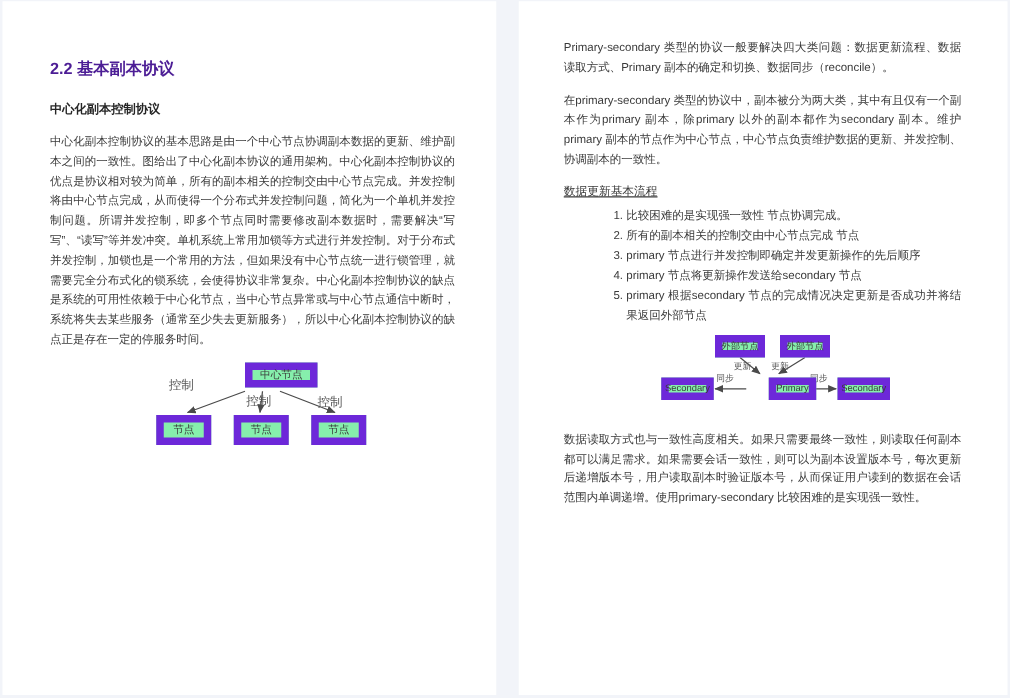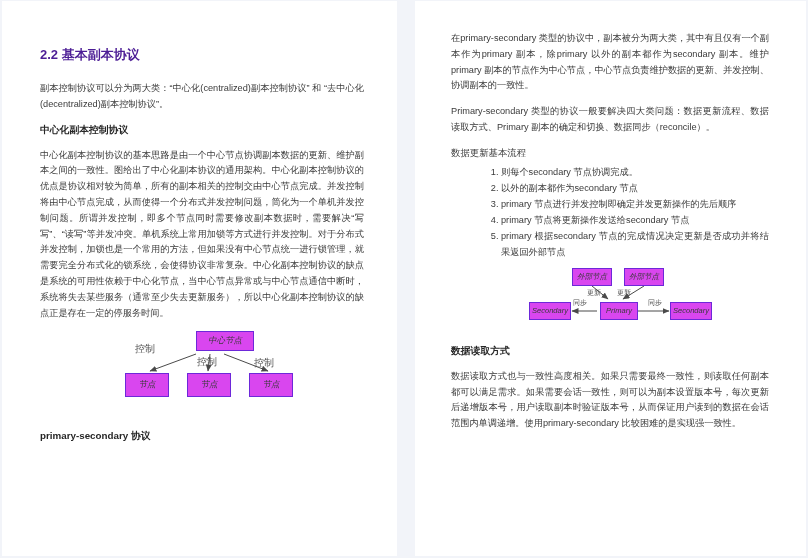--- a/index.html
+++ b/index.html
@@ -23,51 +23,51 @@
     font-size:9.2px;line-height:15.8px;color:#3a3a3a;
     text-align:justify;margin:0 0 10px 0;
   }
   h3.sub{
     font-size:9.8px;line-height:14px;color:#262626;font-weight:bold;
     margin:4px 0 11px 0;
   }
   .flow-title{
     font-size:9.4px;line-height:14px;color:#3a3a3a;font-weight:normal;
     margin:2px 0 4px 0;
+    text-decoration:underline;
   }
   ol.flow{
     margin:0 0 8px 0;padding:0 0 0 50px;
     font-size:9.2px;line-height:16px;color:#3a3a3a;text-align:justify;
   }
   ol.flow li{margin:0;}
 
   .diagram{position:relative;}
   .diagram-left{width:327px;height:86px;margin:8px 0 12px 0;}
   .diagram-right{width:318px;height:60px;margin:8px 0 16px 0;}
   .diagram svg{position:absolute;left:0;top:0;}
   .dbox{
-    position:absolute;box-sizing:border-box;border:1px solid #6d28d9;background:#d946ef;
+    position:absolute;box-sizing:border-box;border:6px solid #6d28d9;background:#86efac;
     display:flex;align-items:center;justify-content:center;
-    font-size:8.5px;color:#3a3a3a;white-space:nowrap;font-style:italic;
+    font-size:8.5px;color:#3a3a3a;white-space:nowrap;
   }
   .dlabel{
     position:absolute;font-size:10px;color:#555;white-space:nowrap;
   }
   .ps-heading{margin-top:14px;}
 </style>
 </head>
 <body>
 
 <div class="gutter"></div>
 
 <div class="page page-left">
   <h2 class="section">2.2 基本副本协议</h2>
 
 
-  <p class="body">副本控制协议可以分为两大类：“中心化(centralized)副本控制协议” 和 “去中心化(decentralized)副本控制协议”。</p>
 
   <h3 class="sub">中心化副本控制协议</h3>
 
   <p class="body">中心化副本控制协议的基本思路是由一个中心节点协调副本数据的更新、维护副本之间的一致性。图给出了中心化副本协议的通用架构。中心化副本控制协议的优点是协议相对较为简单，所有的副本相关的控制交由中心节点完成。并发控制将由中心节点完成，从而使得一个分布式并发控制问题，简化为一个单机并发控制问题。所谓并发控制，即多个节点同时需要修改副本数据时，需要解决“写写”、“读写”等并发冲突。单机系统上常用加锁等方式进行并发控制。对于分布式并发控制，加锁也是一个常用的方法，但如果没有中心节点统一进行锁管理，就需要完全分布式化的锁系统，会使得协议非常复杂。中心化副本控制协议的缺点是系统的可用性依赖于中心化节点，当中心节点异常或与中心节点通信中断时，系统将失去某些服务（通常至少失去更新服务），所以中心化副本控制协议的缺点正是存在一定的停服务时间。</p>
 
   <div class="diagram diagram-left">
     <svg width="327" height="86">
       <defs>
         <marker id="ah1" markerWidth="9" markerHeight="8" refX="6.5" refY="3" orient="auto">
           <path d="M0,0 L7,3 L0,6 z" fill="#4a4a4a"></path>
@@ -79,33 +79,32 @@
     </svg>
     <div class="dbox" style="left:156px;top:0;width:58px;height:20px;">中心节点</div>
     <span class="dlabel" style="left:95px;top:11px;">控制</span>
     <span class="dlabel" style="left:157px;top:24px;">控制</span>
     <span class="dlabel" style="left:214px;top:25px;">控制</span>
     <div class="dbox" style="left:85px;top:42px;width:44px;height:24px;">节点</div>
     <div class="dbox" style="left:147px;top:42px;width:44px;height:24px;">节点</div>
     <div class="dbox" style="left:209px;top:42px;width:44px;height:24px;">节点</div>
   </div>
 
-  <h3 class="sub ps-heading">primary-secondary 协议</h3>
 </div>
 
 <div class="page page-right">
+  <p class="body">Primary-secondary 类型的协议一般要解决四大类问题：数据更新流程、数据读取方式、Primary 副本的确定和切换、数据同步（reconcile）。</p>
+
   <p class="body">在primary-secondary 类型的协议中，副本被分为两大类，其中有且仅有一个副本作为primary 副本，除primary 以外的副本都作为secondary 副本。维护primary 副本的节点作为中心节点，中心节点负责维护数据的更新、并发控制、协调副本的一致性。</p>
-
-  <p class="body">Primary-secondary 类型的协议一般要解决四大类问题：数据更新流程、数据读取方式、Primary 副本的确定和切换、数据同步（reconcile）。</p>
 
   <div class="flow-title">数据更新基本流程</div>
 
   <ol class="flow">
-    <li>则每个secondary 节点协调完成。</li>
-    <li>以外的副本都作为secondary 节点</li>
+    <li>比较困难的是实现强一致性 节点协调完成。</li>
+    <li>所有的副本相关的控制交由中心节点完成 节点</li>
     <li>primary 节点进行并发控制即确定并发更新操作的先后顺序</li>
     <li>primary 节点将更新操作发送给secondary 节点</li>
     <li>primary 根据secondary 节点的完成情况决定更新是否成功并将结果返回外部节点</li>
   </ol>
 
   <div class="diagram diagram-right">
     <svg width="318" height="60">
       <defs>
         <marker id="ah2" markerWidth="9" markerHeight="8" refX="6.5" refY="3" orient="auto">
           <path d="M0,0 L7,3 L0,6 z" fill="#4a4a4a"></path>
@@ -116,21 +115,20 @@
       <line x1="146" y1="43" x2="121" y2="43" stroke="#4a4a4a" stroke-width="1" marker-end="url(#ah2)"></line>
       <line x1="184" y1="43" x2="218" y2="43" stroke="#4a4a4a" stroke-width="1" marker-end="url(#ah2)"></line>
     </svg>
     <div class="dbox" style="left:121px;top:0;width:40px;height:18px;font-size:7.5px;">外部节点</div>
     <div class="dbox" style="left:173px;top:0;width:40px;height:18px;font-size:7.5px;">外部节点</div>
     <span class="dlabel" style="left:136px;top:20px;font-size:7px;">更新</span>
     <span class="dlabel" style="left:166px;top:20px;font-size:7px;">更新</span>
     <span class="dlabel" style="left:122px;top:30px;font-size:7px;">同步</span>
     <span class="dlabel" style="left:197px;top:30px;font-size:7px;">同步</span>
     <div class="dbox" style="left:78px;top:34px;width:42px;height:18px;font-size:7.5px;">Secondary</div>
-    <div class="dbox" style="left:149px;top:34px;width:38px;height:18px;font-size:7.5px;">Primary</div>
+    <div class="dbox" style="left:164px;top:34px;width:38px;height:18px;font-size:7.5px;">Primary</div>
     <div class="dbox" style="left:219px;top:34px;width:42px;height:18px;font-size:7.5px;">Secondary</div>
   </div>
 
 
-  <h3 class="sub">数据读取方式</h3>
 
   <p class="body">数据读取方式也与一致性高度相关。如果只需要最终一致性，则读取任何副本都可以满足需求。如果需要会话一致性，则可以为副本设置版本号，每次更新后递增版本号，用户读取副本时验证版本号，从而保证用户读到的数据在会话范围内单调递增。使用primary-secondary 比较困难的是实现强一致性。</p>
 </div>
 
 </body></html>

